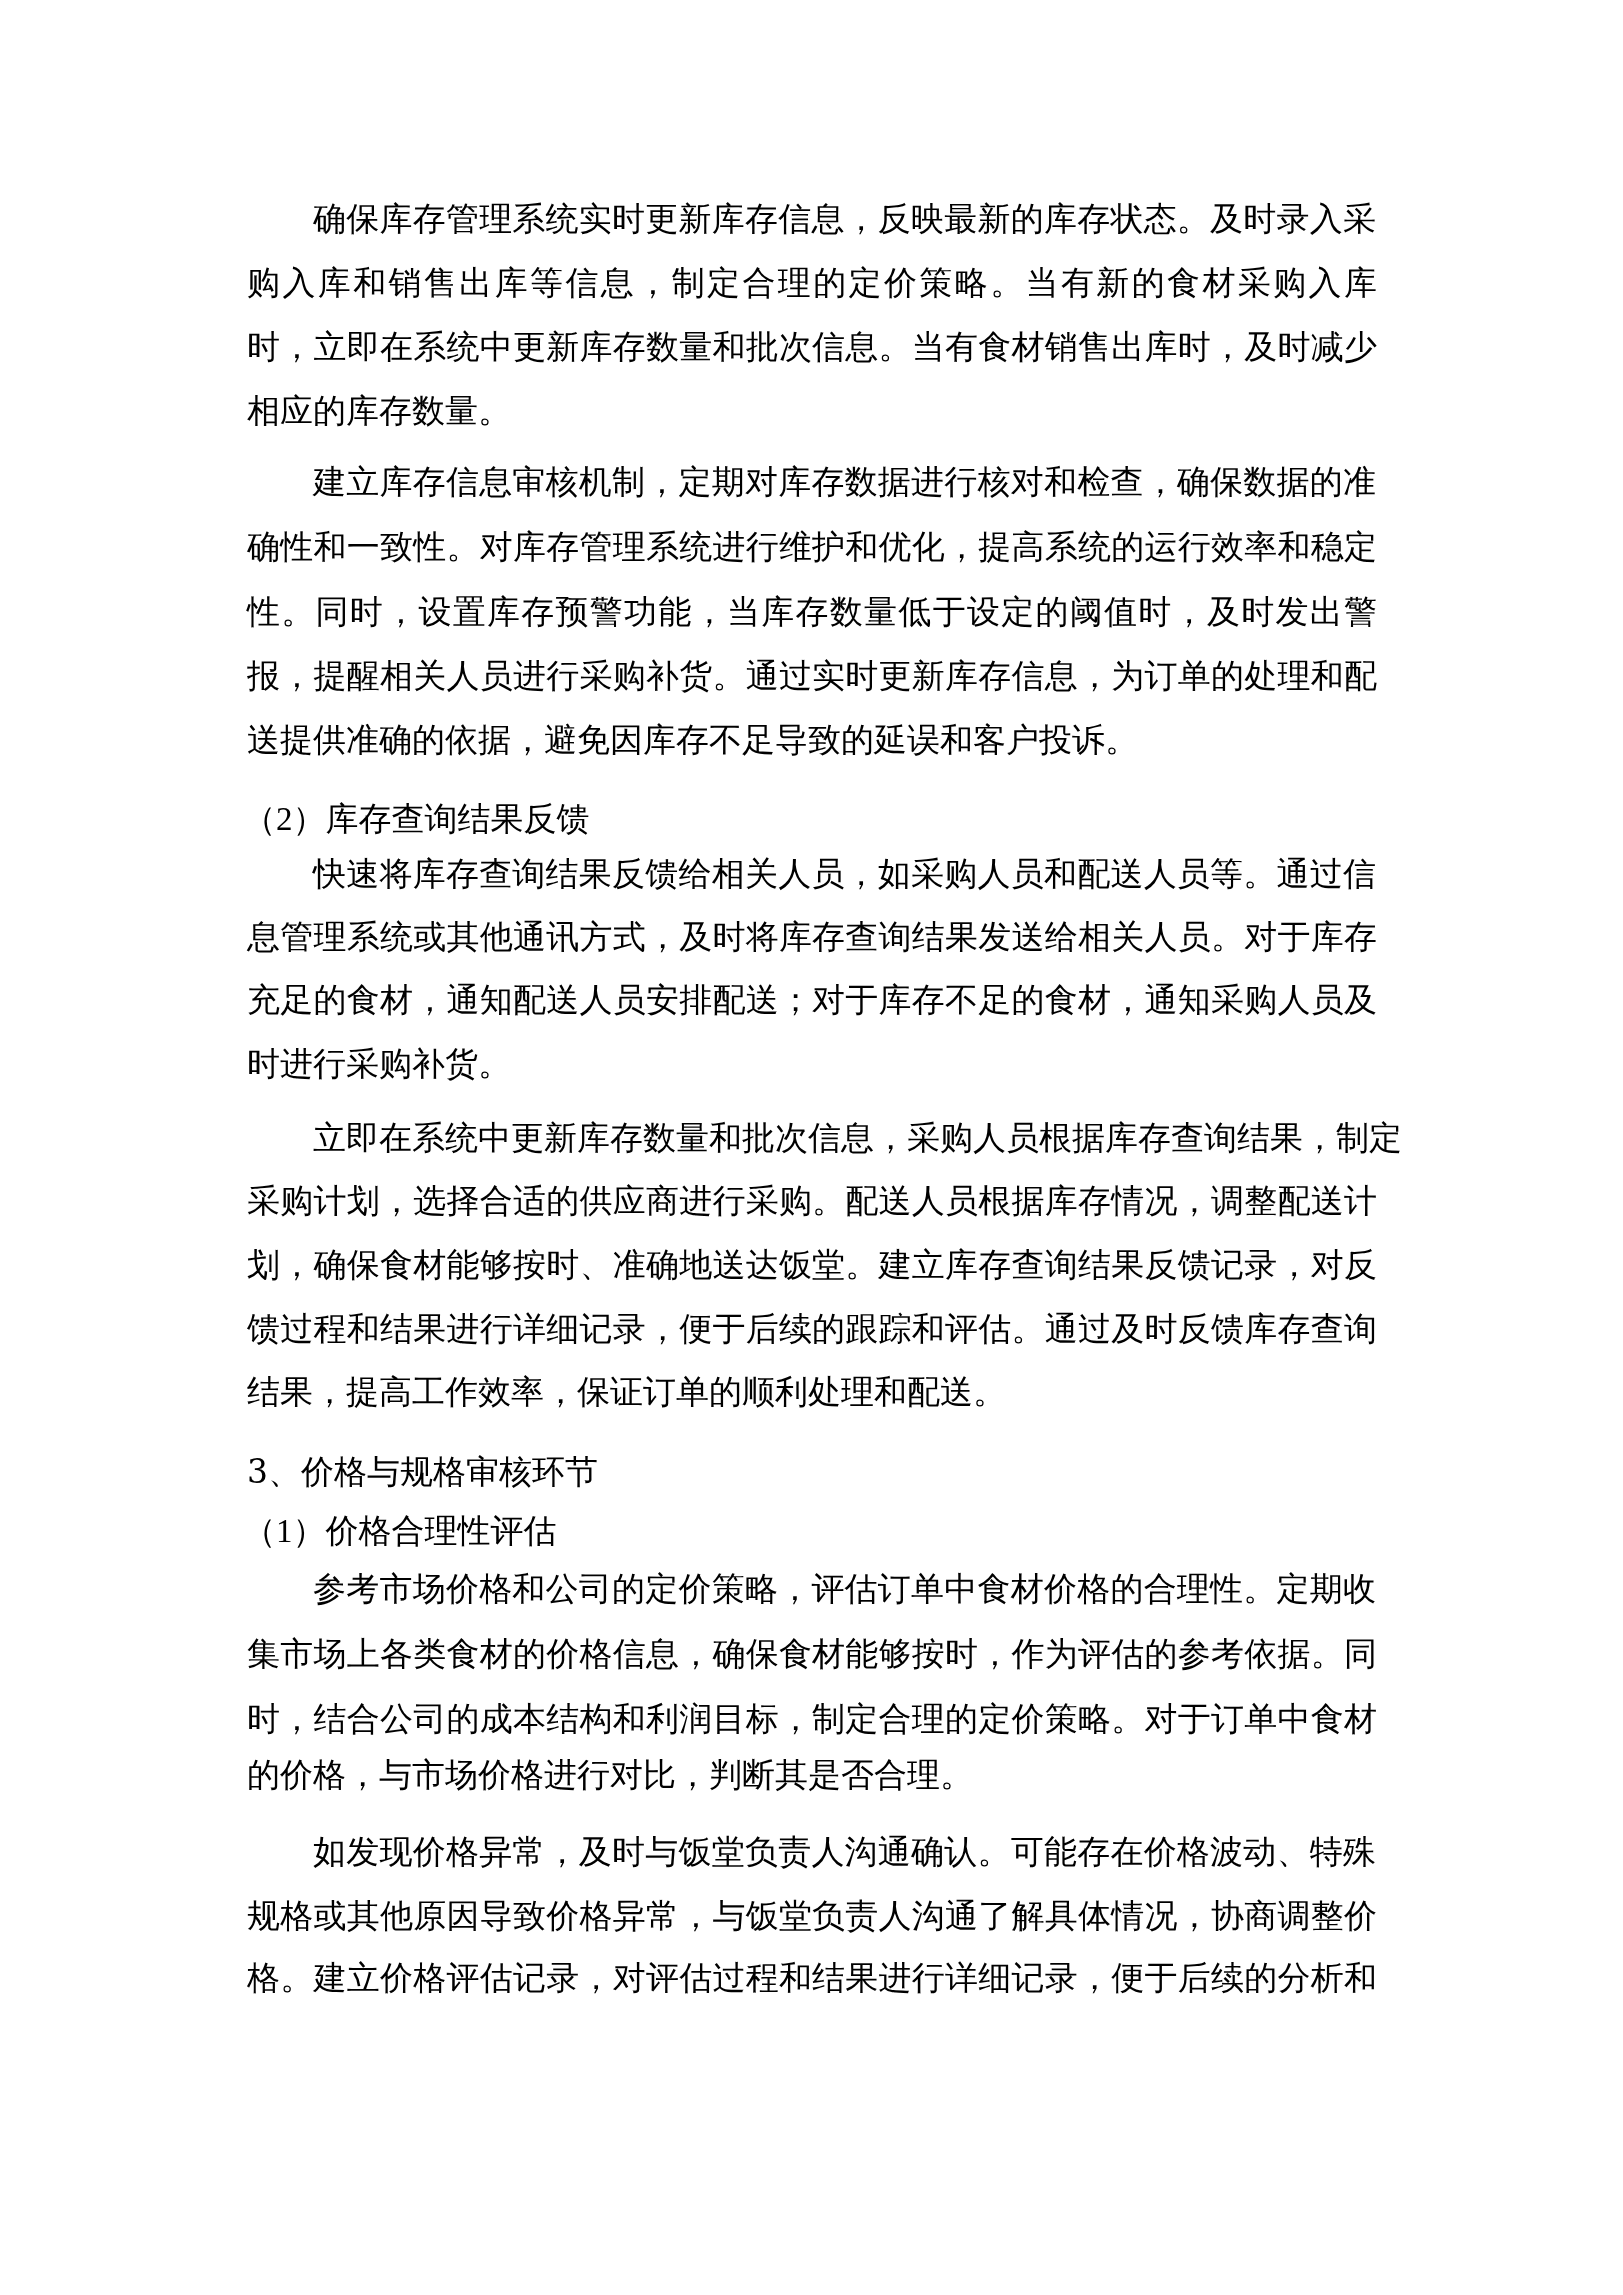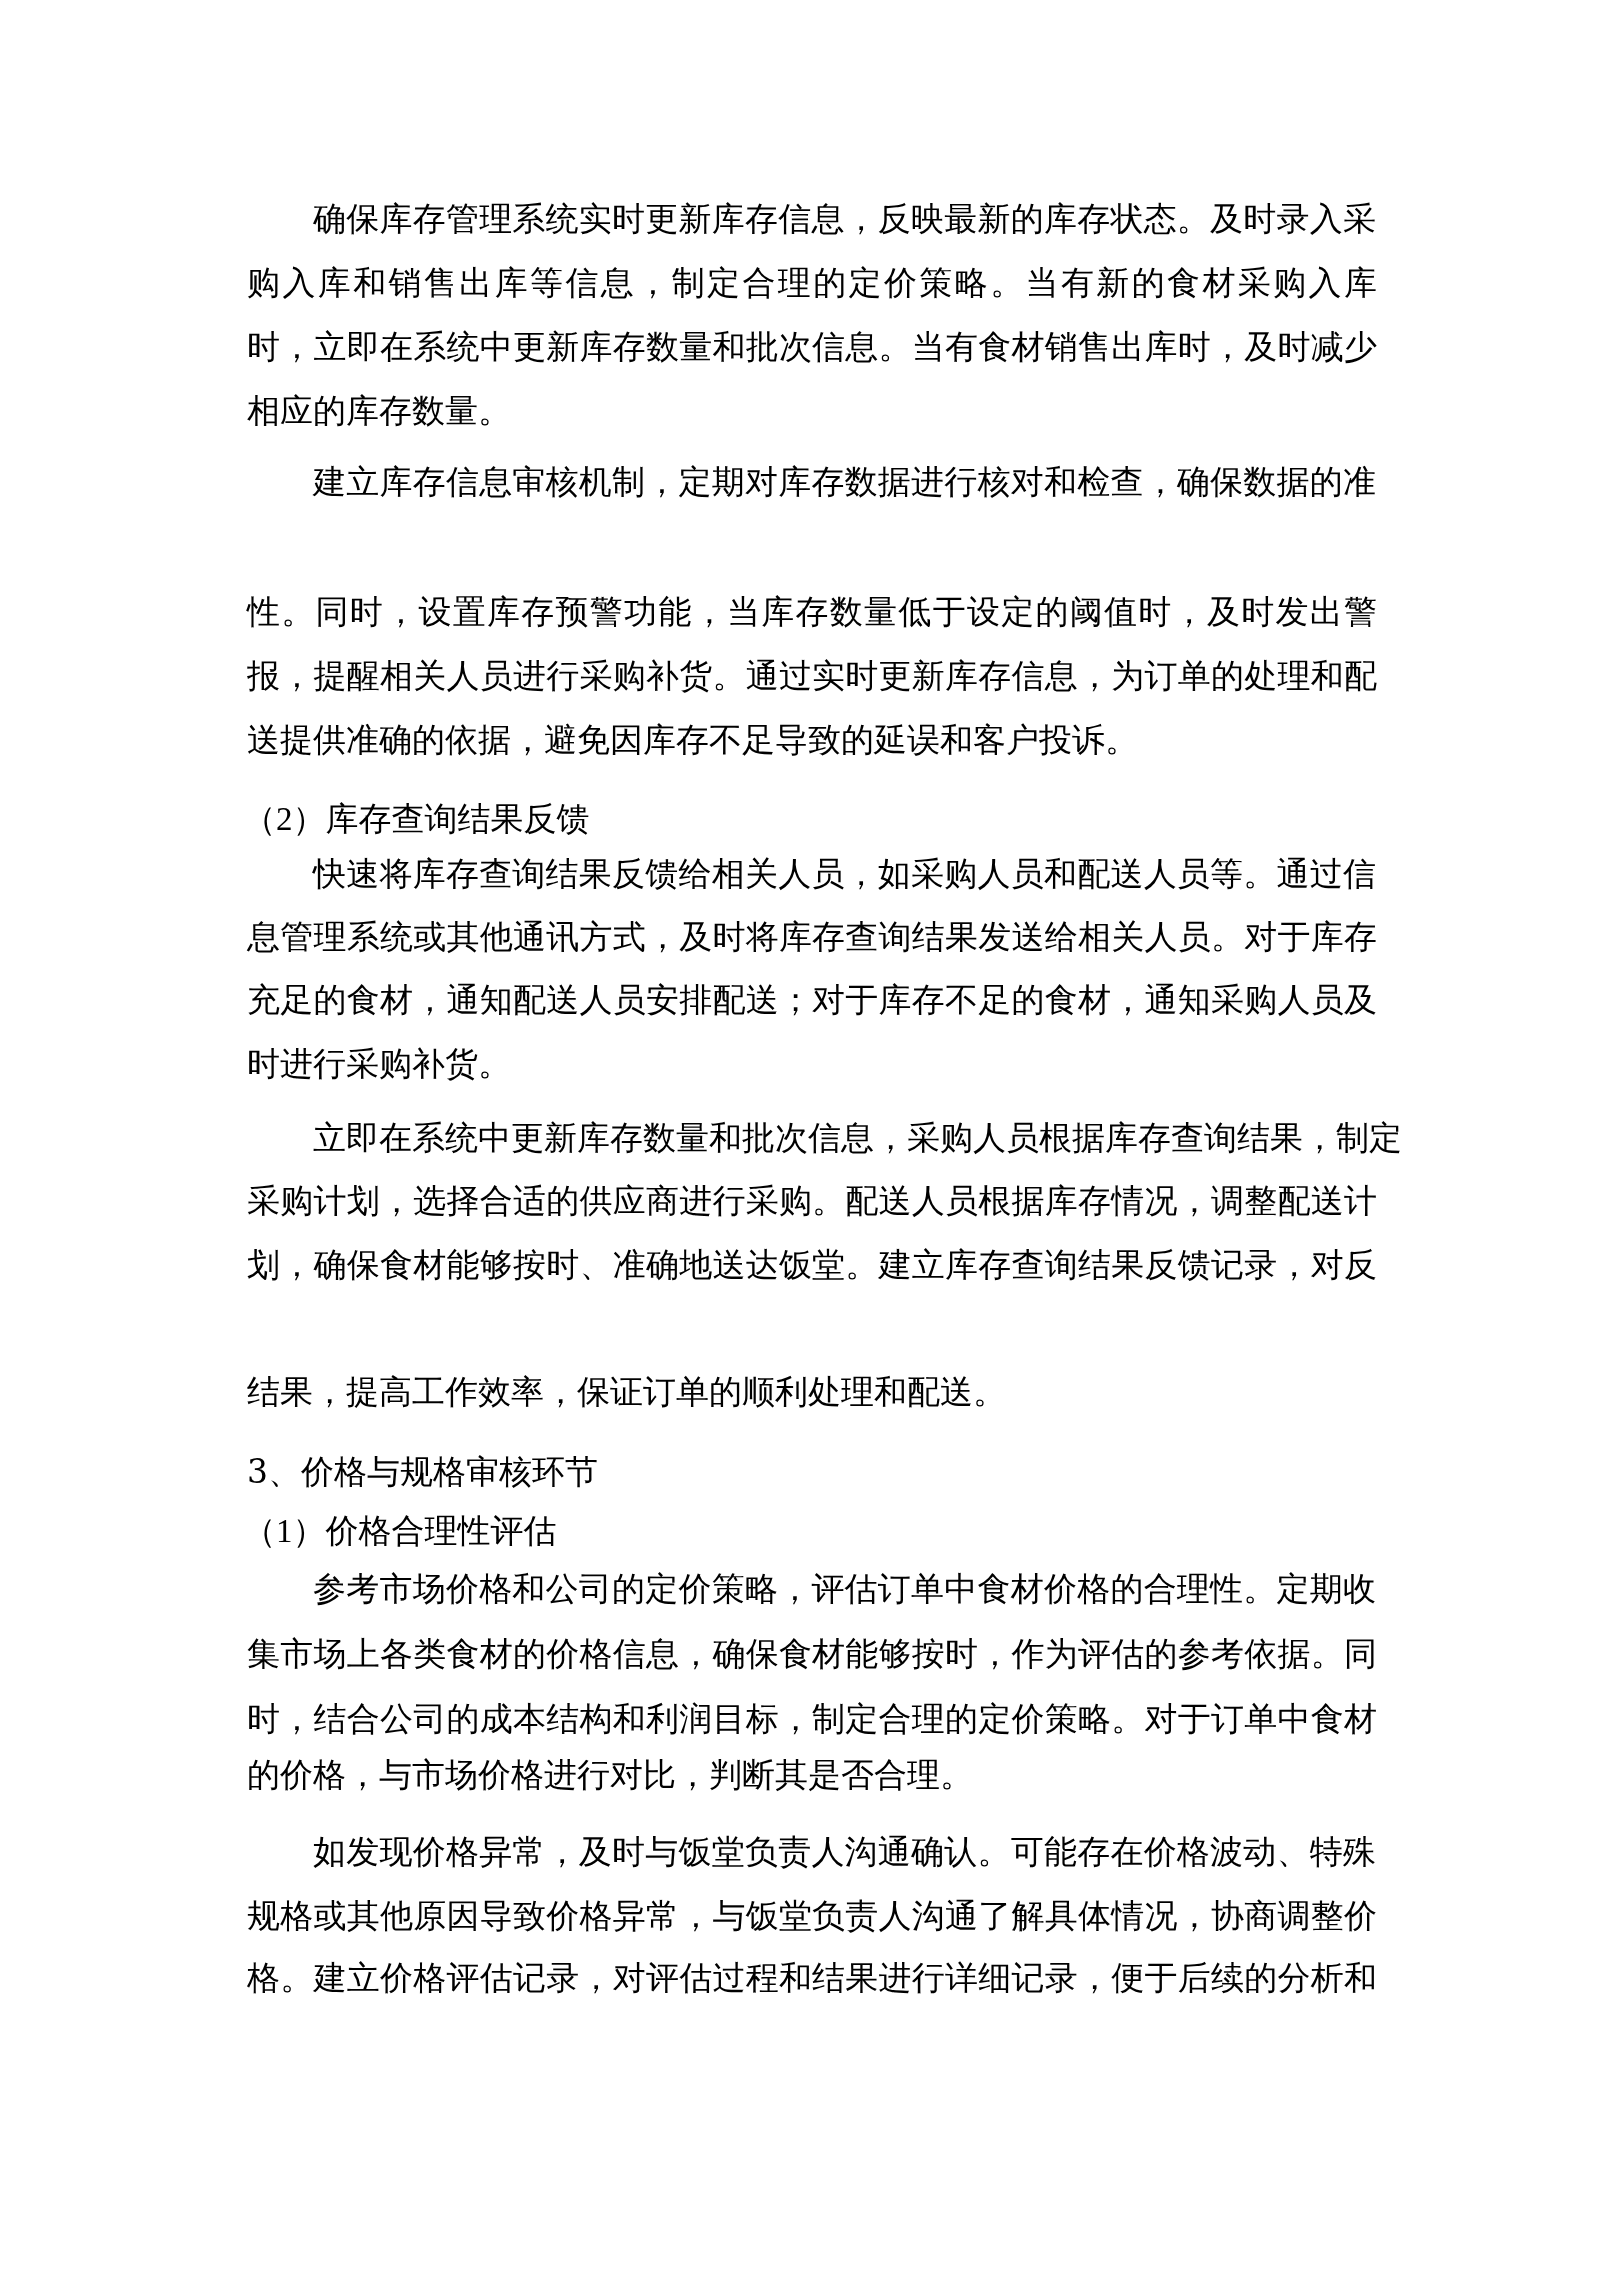--- a/index.html
+++ b/index.html
@@ -27,34 +27,36 @@
 <body>
 
 <div class="page">
 
   <div class="line indent" style="top:199px">确保库存管理系统实时更新库存信息，反映最新的库存状态。及时录入采</div>
   <div class="line" style="top:263px">购入库和销售出库等信息，制定合理的定价策略。当有新的食材采购入库</div>
   <div class="line" style="top:327px">时，立即在系统中更新库存数量和批次信息。当有食材销售出库时，及时减少</div>
   <div class="line last" style="top:391px">相应的库存数量。</div>
 
   <div class="line indent" style="top:462px">建立库存信息审核机制，定期对库存数据进行核对和检查，确保数据的准</div>
+  <div class="line" style="top:527px">确性和一致性。对库存管理系统进行维护和优化，提高系统的运行效率和稳定</div>
   <div class="line" style="top:592px">性。同时，设置库存预警功能，当库存数量低于设定的阈值时，及时发出警</div>
   <div class="line last" style="top:720px">送提供准确的依据，避免因库存不足导致的延误和客户投诉。</div>
   <div class="line" style="top:656px">报，提醒相关人员进行采购补货。通过实时更新库存信息，为订单的处理和配</div>
 
   <div class="line heading paren" style="top:800px">（2）库存查询结果反馈</div>
 
   <div class="line indent" style="top:854px">快速将库存查询结果反馈给相关人员，如采购人员和配送人员等。通过信</div>
   <div class="line" style="top:917px">息管理系统或其他通讯方式，及时将库存查询结果发送给相关人员。对于库存</div>
   <div class="line" style="top:980px">充足的食材，通知配送人员安排配送；对于库存不足的食材，通知采购人员及</div>
   <div class="line last" style="top:1044px">时进行采购补货。</div>
 
   <div class="line indent" style="top:1118px">立即在系统中更新库存数量和批次信息，采购人员根据库存查询结果，制定</div>
   <div class="line" style="top:1181px">采购计划，选择合适的供应商进行采购。配送人员根据库存情况，调整配送计</div>
   <div class="line" style="top:1245px">划，确保食材能够按时、准确地送达饭堂。建立库存查询结果反馈记录，对反</div>
+  <div class="line" style="top:1309px">馈过程和结果进行详细记录，便于后续的跟踪和评估。通过及时反馈库存查询</div>
   <div class="line last" style="top:1372px">结果，提高工作效率，保证订单的顺利处理和配送。</div>
 
   <div class="line heading" style="top:1452px">3、价格与规格审核环节</div>
 
   <div class="line heading paren" style="top:1512px">（1）价格合理性评估</div>
 
   <div class="line indent" style="top:1569px">参考市场价格和公司的定价策略，评估订单中食材价格的合理性。定期收</div>
   <div class="line" style="top:1634px">集市场上各类食材的价格信息，确保食材能够按时，作为评估的参考依据。同</div>
   <div class="line" style="top:1699px">时，结合公司的成本结构和利润目标，制定合理的定价策略。对于订单中食材</div>
   <div class="line last" style="top:1755px">的价格，与市场价格进行对比，判断其是否合理。</div>

